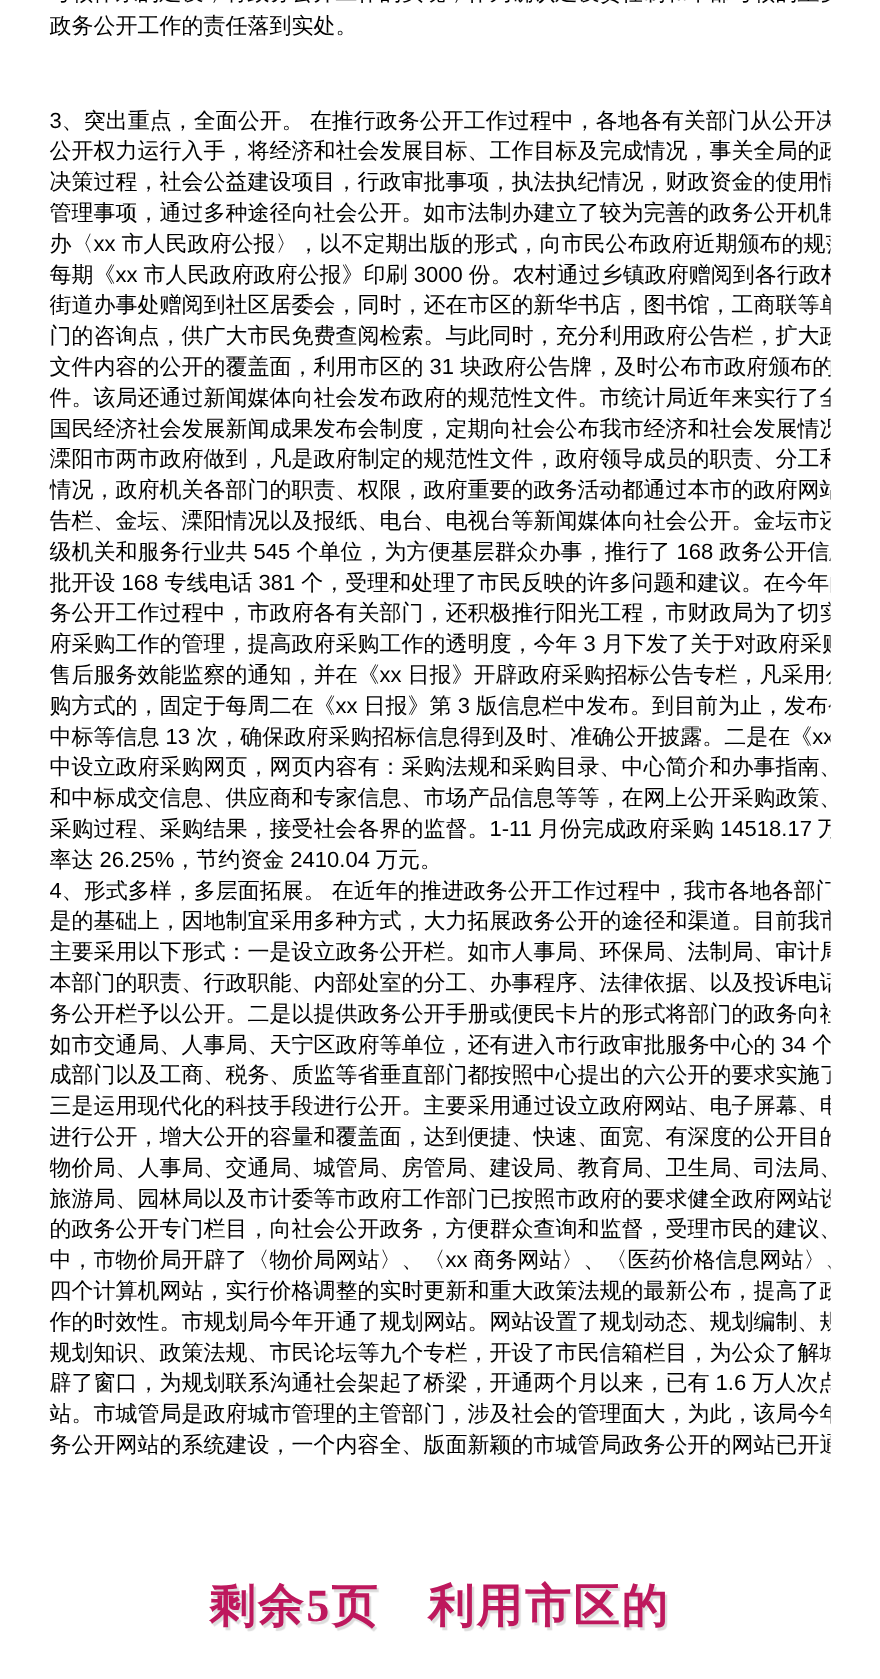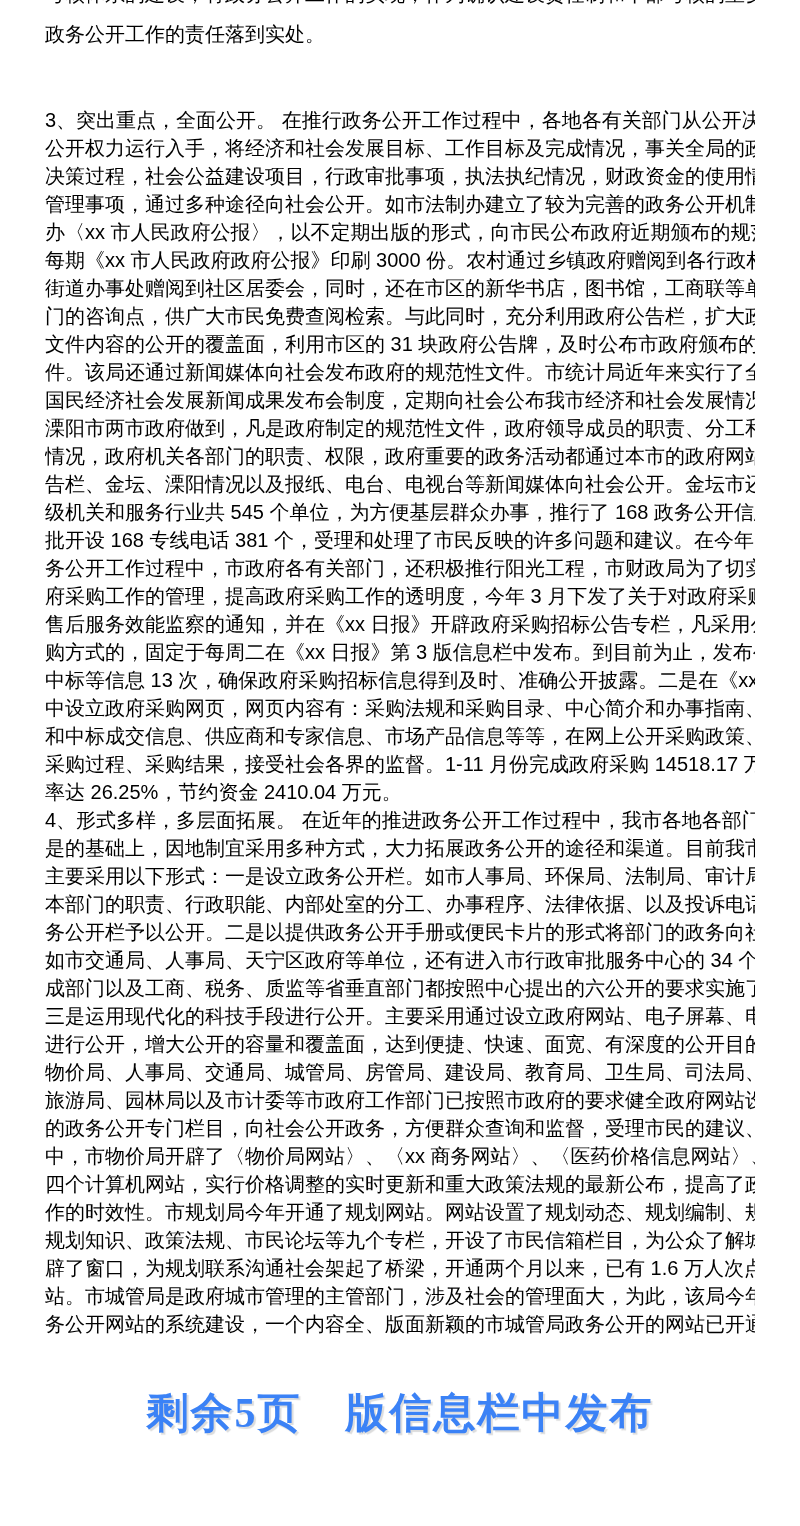--- a/index.html
+++ b/index.html
@@ -32,34 +32,34 @@
     -moz-text-align-last: left;
   }
   
   .clip-strip {
     height: 8px;
     overflow: hidden;
   }
   .clip-strip .doc-line {
     margin-top: -20px;
   }
-  .paragraph-intro { margin-top: 12px; }
+  .paragraph-intro { margin-top: 2px; }
   .paragraph-3 { margin-top: 58px; }
   .paragraph-4 { margin-top: 0; }
   .footer-notice {
-    margin-top: 50px;
+    margin-top: 108px;
     display: flex;
     justify-content: center;
     align-items: center;
     gap: 44px;
     font-family: "Liberation Serif", "DejaVu Serif", serif;
     font-weight: bold;
     font-size: 42px;
     line-height: 50px;
-    color: #3b82f6;
+    color: #be185d;
     text-shadow: 2px 2px 1px #dcdcdc;
     letter-spacing: 2px;
   }
 </style>
 </head>
 <body>
 
 <div class="page">
   <div class="content">
 
@@ -116,17 +116,17 @@
         <div class="doc-line">四个计算机网站，实行价格调整的实时更新和重大政策法规的最新公布，提高了政务公示工</div>
         <div class="doc-line">作的时效性。市规划局今年开通了规划网站。网站设置了规划动态、规划编制、规划审批、</div>
         <div class="doc-line">规划知识、政策法规、市民论坛等九个专栏，开设了市民信箱栏目，为公众了解城市规划开</div>
         <div class="doc-line">辟了窗口，为规划联系沟通社会架起了桥梁，开通两个月以来，已有 1.6 万人次点击规划网</div>
         <div class="doc-line">站。市城管局是政府城市管理的主管部门，涉及社会的管理面大，为此，该局今年加大了政</div>
         <div class="doc-line">务公开网站的系统建设，一个内容全、版面新颖的市城管局政务公开的网站已开通。市教育</div>
       </div>
 
     <div class="footer-notice">
       <span>剩余5页</span>
-      <span>版信息栏中发布</span>
+      <span>利用市区的</span>
     </div>
 
   </div>
 </div>
 
 </body></html>

